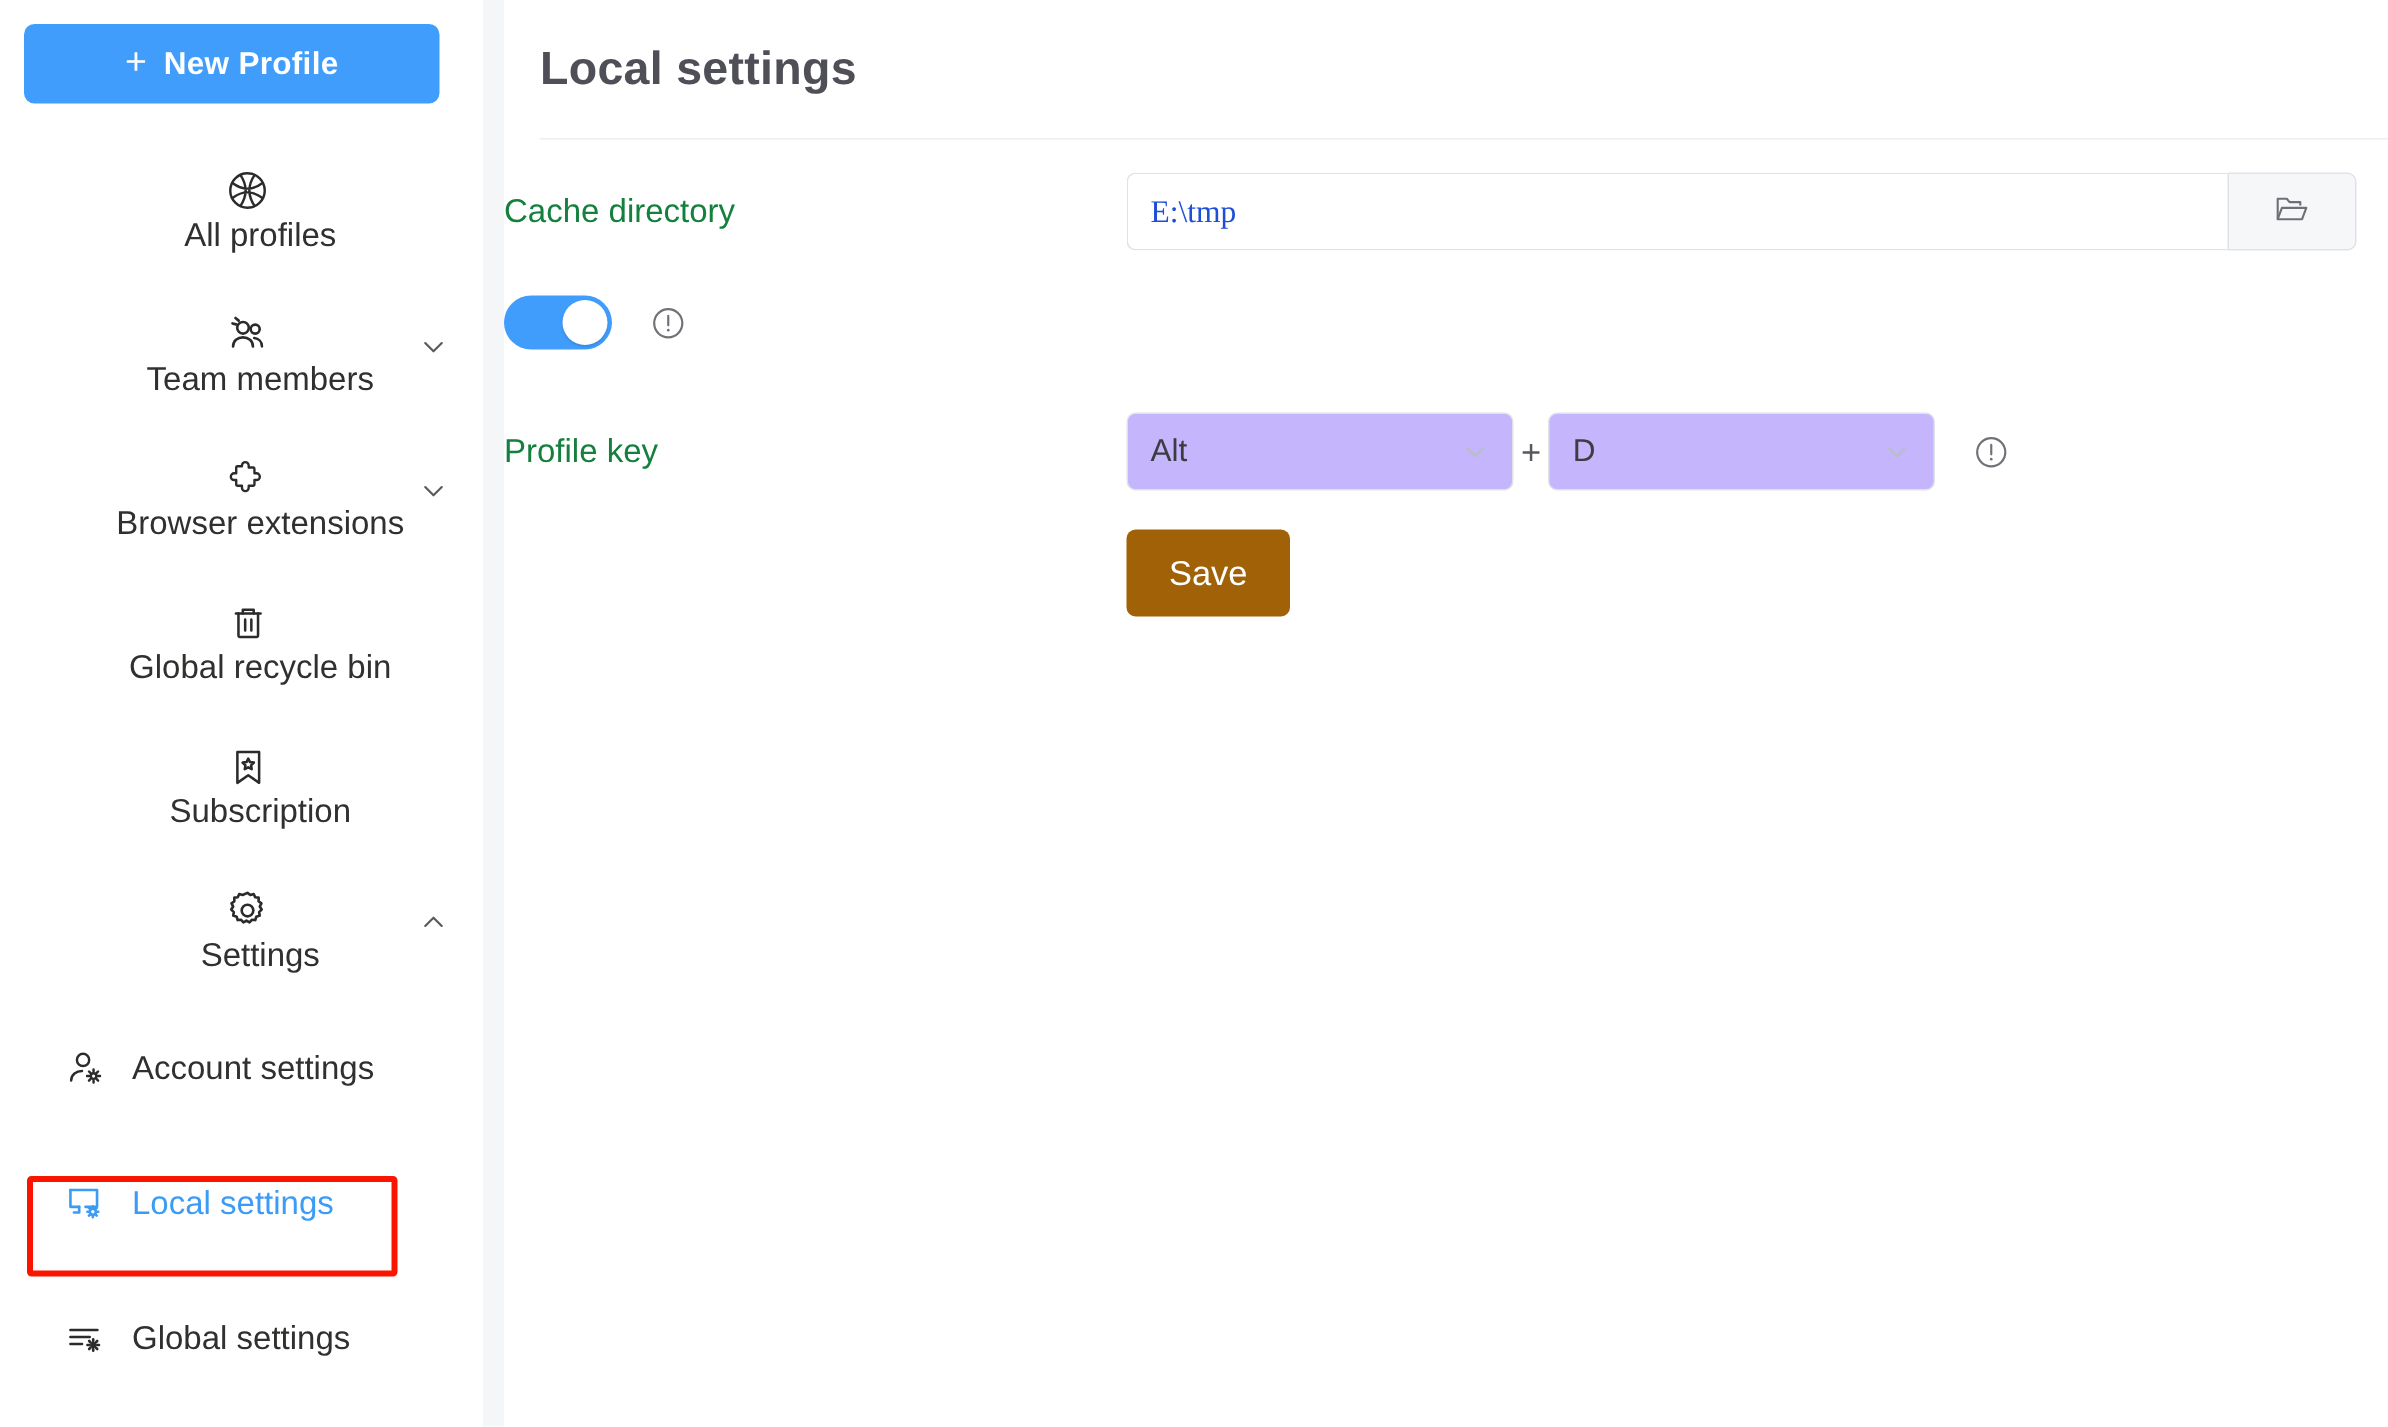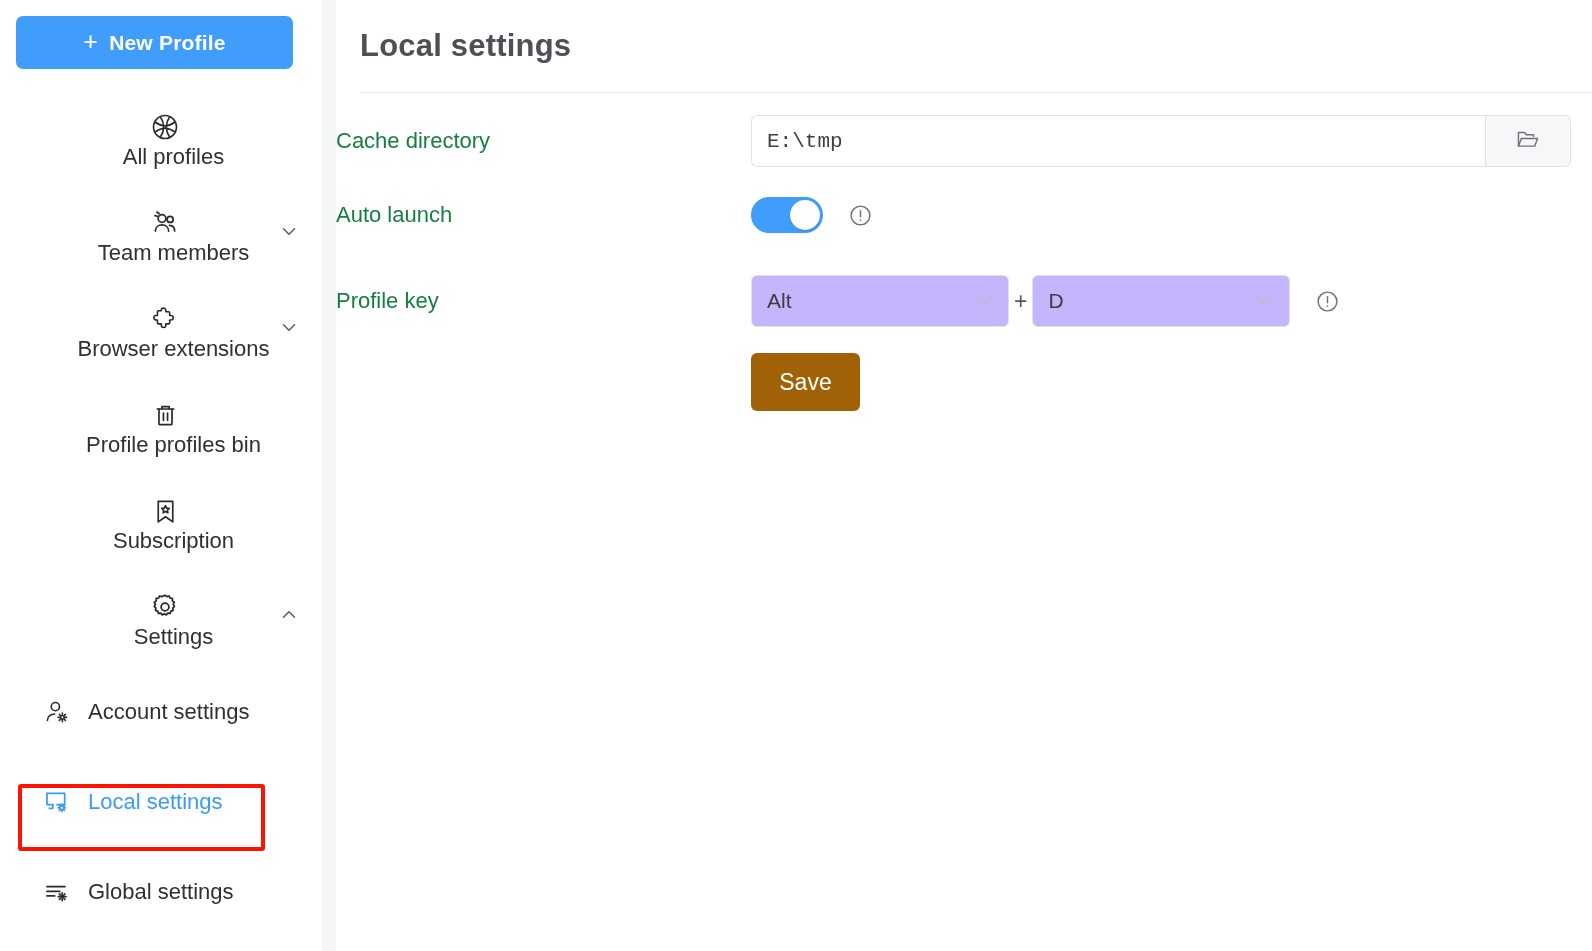--- a/index.html
+++ b/index.html
@@ -198,23 +198,23 @@
     height: 52px;
   }
   .path-input {
     flex: 1 1 auto;
     height: 52px;
     border: 1px solid #dfe2e7;
     border-right: none;
     border-radius: 6px 0 0 6px;
     background: #ffffff;
     font-size: 21px;
-    color: #404040;
+    color: #1d4ed8;
     padding: 0 15px;
-    font-family: Liberation Mono, monospace;
+    font-family: Liberation Serif, serif;
     outline: none;
   }
   .browse-btn {
     flex: 0 0 86px;
     width: 86px;
     height: 52px;
     border: 1px solid #dfe2e7;
     border-radius: 0 6px 6px 0;
     background: #f6f7f9;
     display: flex;
@@ -358,21 +358,21 @@
 
       <div class="nav-item">
         <span class="ico">
           <svg width="29" height="29" viewBox="0 0 24 24" fill="none" stroke="currentColor" stroke-width="1.4" stroke-linecap="round" stroke-linejoin="round">
             <path d="M5.2 6.6h13.6"></path>
             <path d="M9 6.6V4.6h6v2"></path>
             <path d="M6.6 6.6v12.2a.8.8 0 0 0 .8.8h9.2a.8.8 0 0 0 .8-.8V6.6"></path>
             <path d="M10.3 10v6M13.7 10v6"></path>
           </svg>
         </span>
-        <span class="label">Profile profiles bin</span>
+        <span class="label">Global recycle bin</span>
       </div>
 
       <div class="nav-item">
         <span class="ico">
           <svg width="29" height="29" viewBox="0 0 24 24" fill="none" stroke="currentColor" stroke-width="1.4" stroke-linejoin="round">
             <path d="M6 3.6h12v17l-6-4.2-6 4.2z"></path>
             <path d="M12 7.2l.95 1.95 2.15.3-1.55 1.5.37 2.13L12 12.08l-1.92 1.0.37-2.13L8.9 9.45l2.15-.3z"></path>
           </svg>
         </span>
         <span class="label">Subscription</span>
@@ -452,21 +452,20 @@
               <svg width="26" height="26" viewBox="0 0 24 24" fill="none" stroke="currentColor" stroke-width="1.3" stroke-linejoin="round">
                 <path d="M3.2 18.6V6.0h5.6l1.7 2.1h6.6v2.0"></path>
                 <path d="M3.2 18.6l2.6-7.0h15.0l-2.6 7.0z"></path>
               </svg>
             </span>
           </div>
         </div>
       </div>
 
       <div class="form-row row-launch">
-        <div class="form-label">Auto launch</div>
         <div class="switch">
           <span class="knob"></span>
         </div>
         <span class="hint-icon">
           <svg width="25" height="25" viewBox="0 0 24 24" fill="none" stroke="currentColor" stroke-width="1.4" stroke-linecap="round">
             <circle cx="12" cy="12" r="9"></circle>
             <path d="M12 7.3v6.0"></path>
             <circle cx="12" cy="16.4" r=".85" fill="currentColor" stroke="none"></circle>
           </svg>
         </span>

